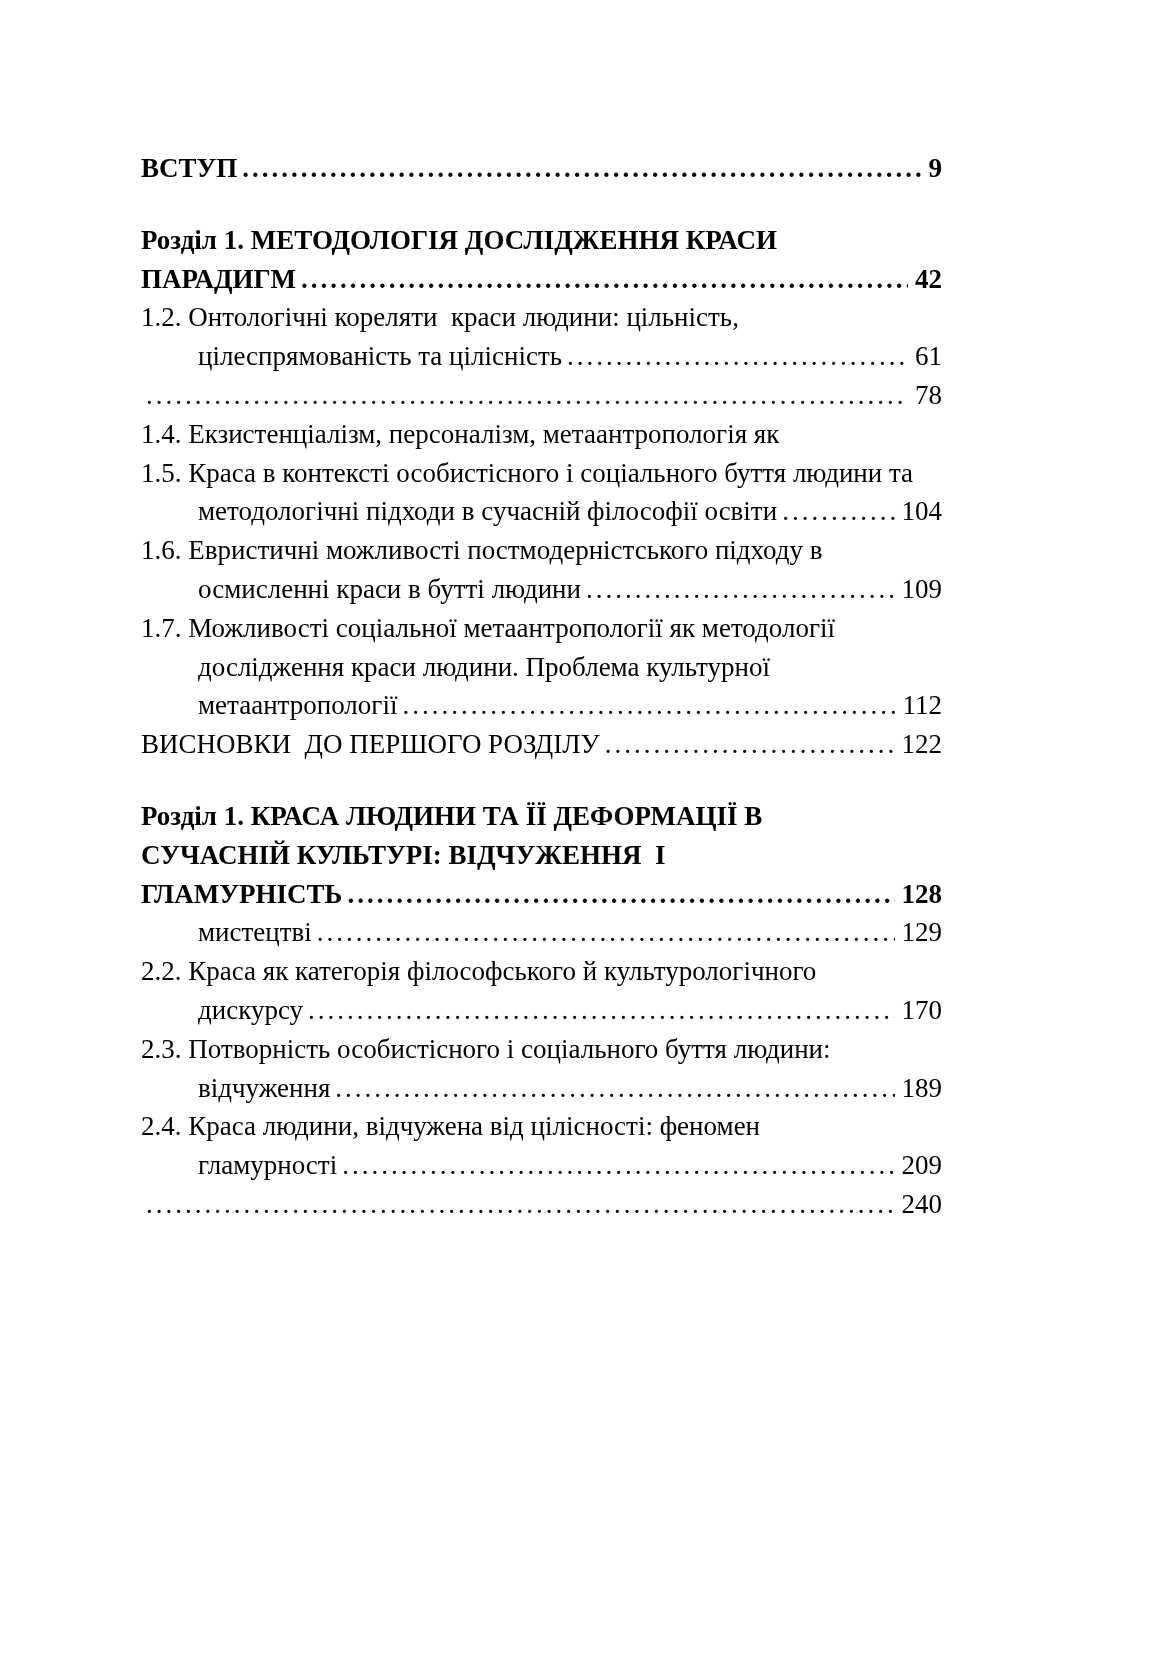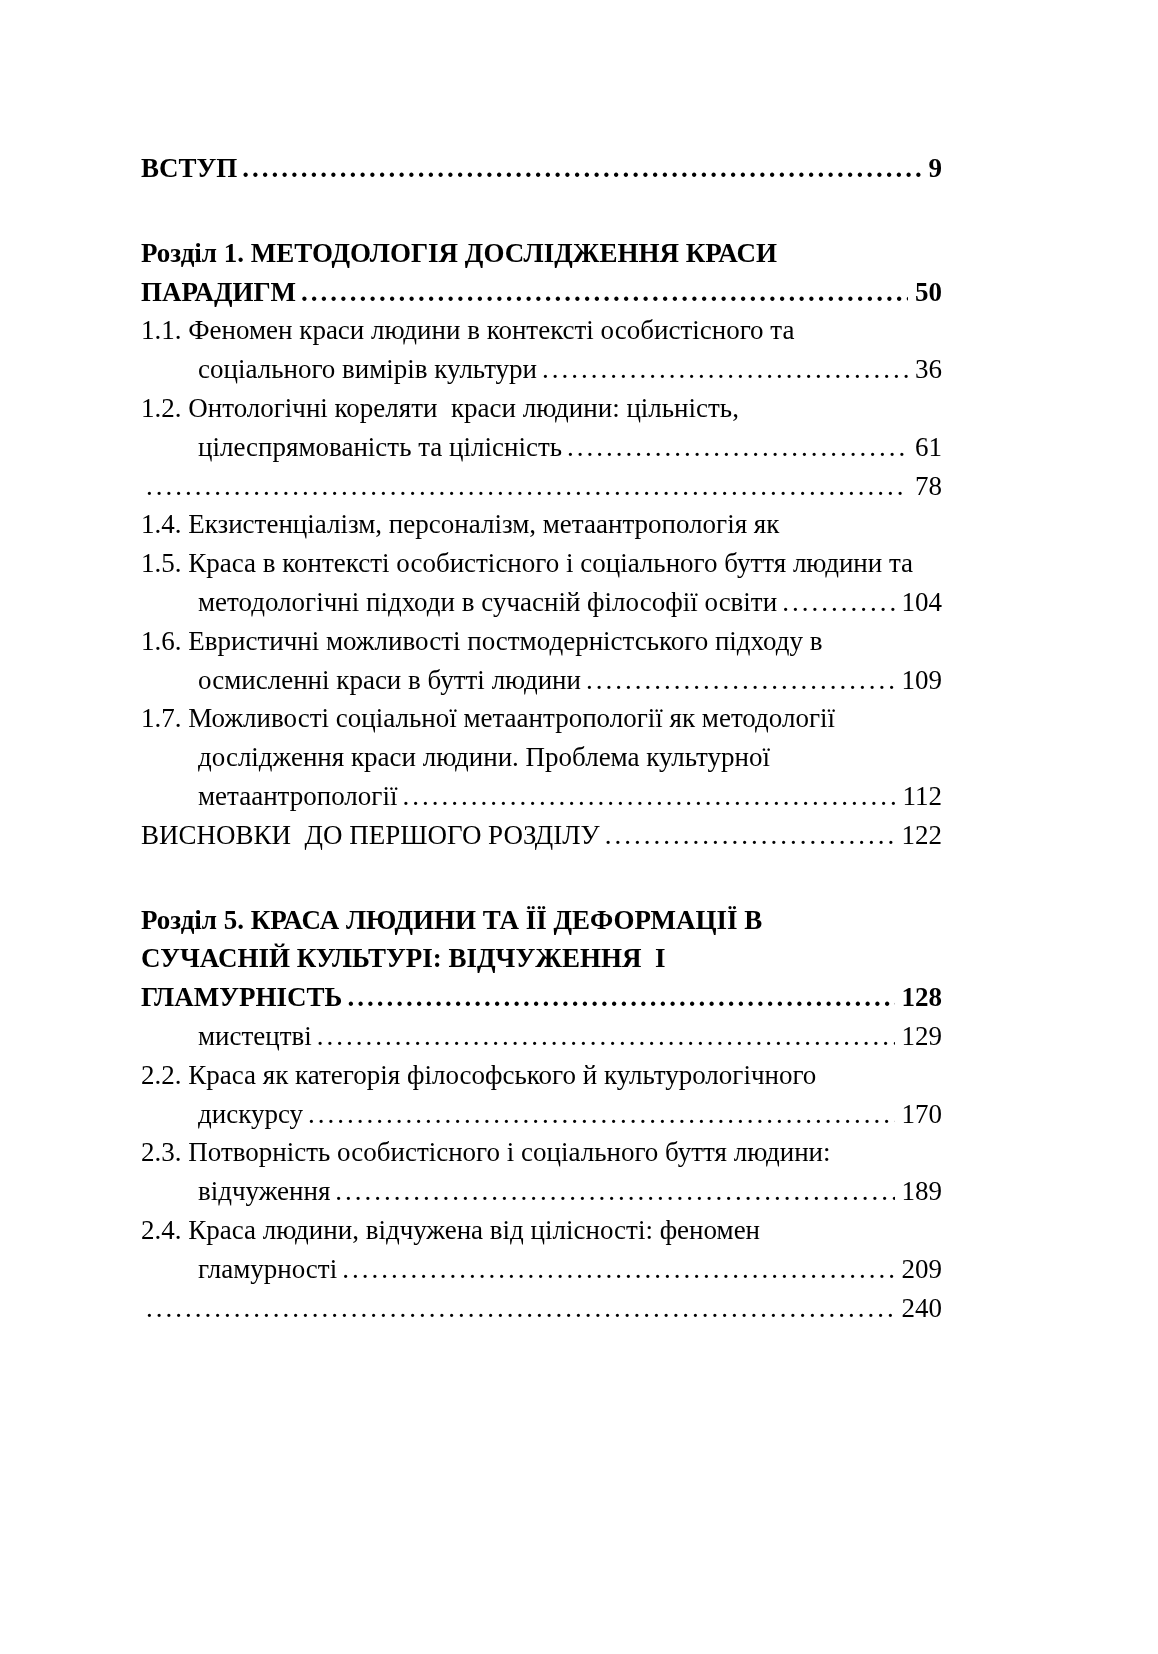--- a/index.html
+++ b/index.html
@@ -13,21 +13,21 @@
     position: relative;
   }
   .page {
     padding: 149px 216px 60px 141px;
   }
   .toc-entry {
     font-size: 27px;
     line-height: 38.8px;
   }
   .toc-entry.bold { font-weight: 700; }
-  .toc-entry.spaced { margin-top: 46px; }
+  .toc-entry.spaced { margin-top: 33px; }
 
   .toc-line { white-space: pre; }
   .toc-line.cont { padding-left: 57px; }
 
   .toc-last {
     display: flex;
     align-items: baseline;
   }
   .toc-last .txt {
     white-space: pre;
@@ -60,32 +60,24 @@
       <span class="leader"></span>
       <span class="pagenum">9</span>
     </div>
   </div>
 
   <div class="toc-entry bold spaced">
     <div class="toc-line"><span class="txt">Розділ 1. МЕТОДОЛОГІЯ ДОСЛІДЖЕННЯ КРАСИ</span></div>
     <div class="toc-line toc-last">
       <span class="txt">ПАРАДИГМ</span>
       <span class="leader"></span>
-      <span class="pagenum">50</span>
+      <span class="pagenum">42</span>
     </div>
   </div>
 
-  <div class="toc-entry">
-    <div class="toc-line"><span class="txt">1.1. Феномен краси людини в контексті особистісного та</span></div>
-    <div class="toc-line cont toc-last">
-      <span class="txt">соціального вимірів культури</span>
-      <span class="leader"></span>
-      <span class="pagenum">36</span>
-    </div>
-  </div>
 
   <div class="toc-entry">
     <div class="toc-line"><span class="txt">1.2. Онтологічні кореляти  краси людини: цільність,</span></div>
     <div class="toc-line cont toc-last">
       <span class="txt">цілеспрямованість та цілісність</span>
       <span class="leader"></span>
       <span class="pagenum">61</span>
     </div>
   </div>
 
@@ -130,21 +122,21 @@
 
   <div class="toc-entry">
     <div class="toc-line toc-last">
       <span class="txt">ВИСНОВКИ  ДО ПЕРШОГО РОЗДІЛУ</span>
       <span class="leader"></span>
       <span class="pagenum">122</span>
     </div>
   </div>
 
   <div class="toc-entry bold spaced">
-    <div class="toc-line"><span class="txt">Розділ 5. КРАСА ЛЮДИНИ ТА ЇЇ ДЕФОРМАЦІЇ В</span></div>
+    <div class="toc-line"><span class="txt">Розділ 1. КРАСА ЛЮДИНИ ТА ЇЇ ДЕФОРМАЦІЇ В</span></div>
     <div class="toc-line"><span class="txt">СУЧАСНІЙ КУЛЬТУРІ: ВІДЧУЖЕННЯ  І</span></div>
     <div class="toc-line toc-last">
       <span class="txt">ГЛАМУРНІСТЬ</span>
       <span class="leader"></span>
       <span class="pagenum">128</span>
     </div>
   </div>
 
   <div class="toc-entry">
     <div class="toc-line cont toc-last">

